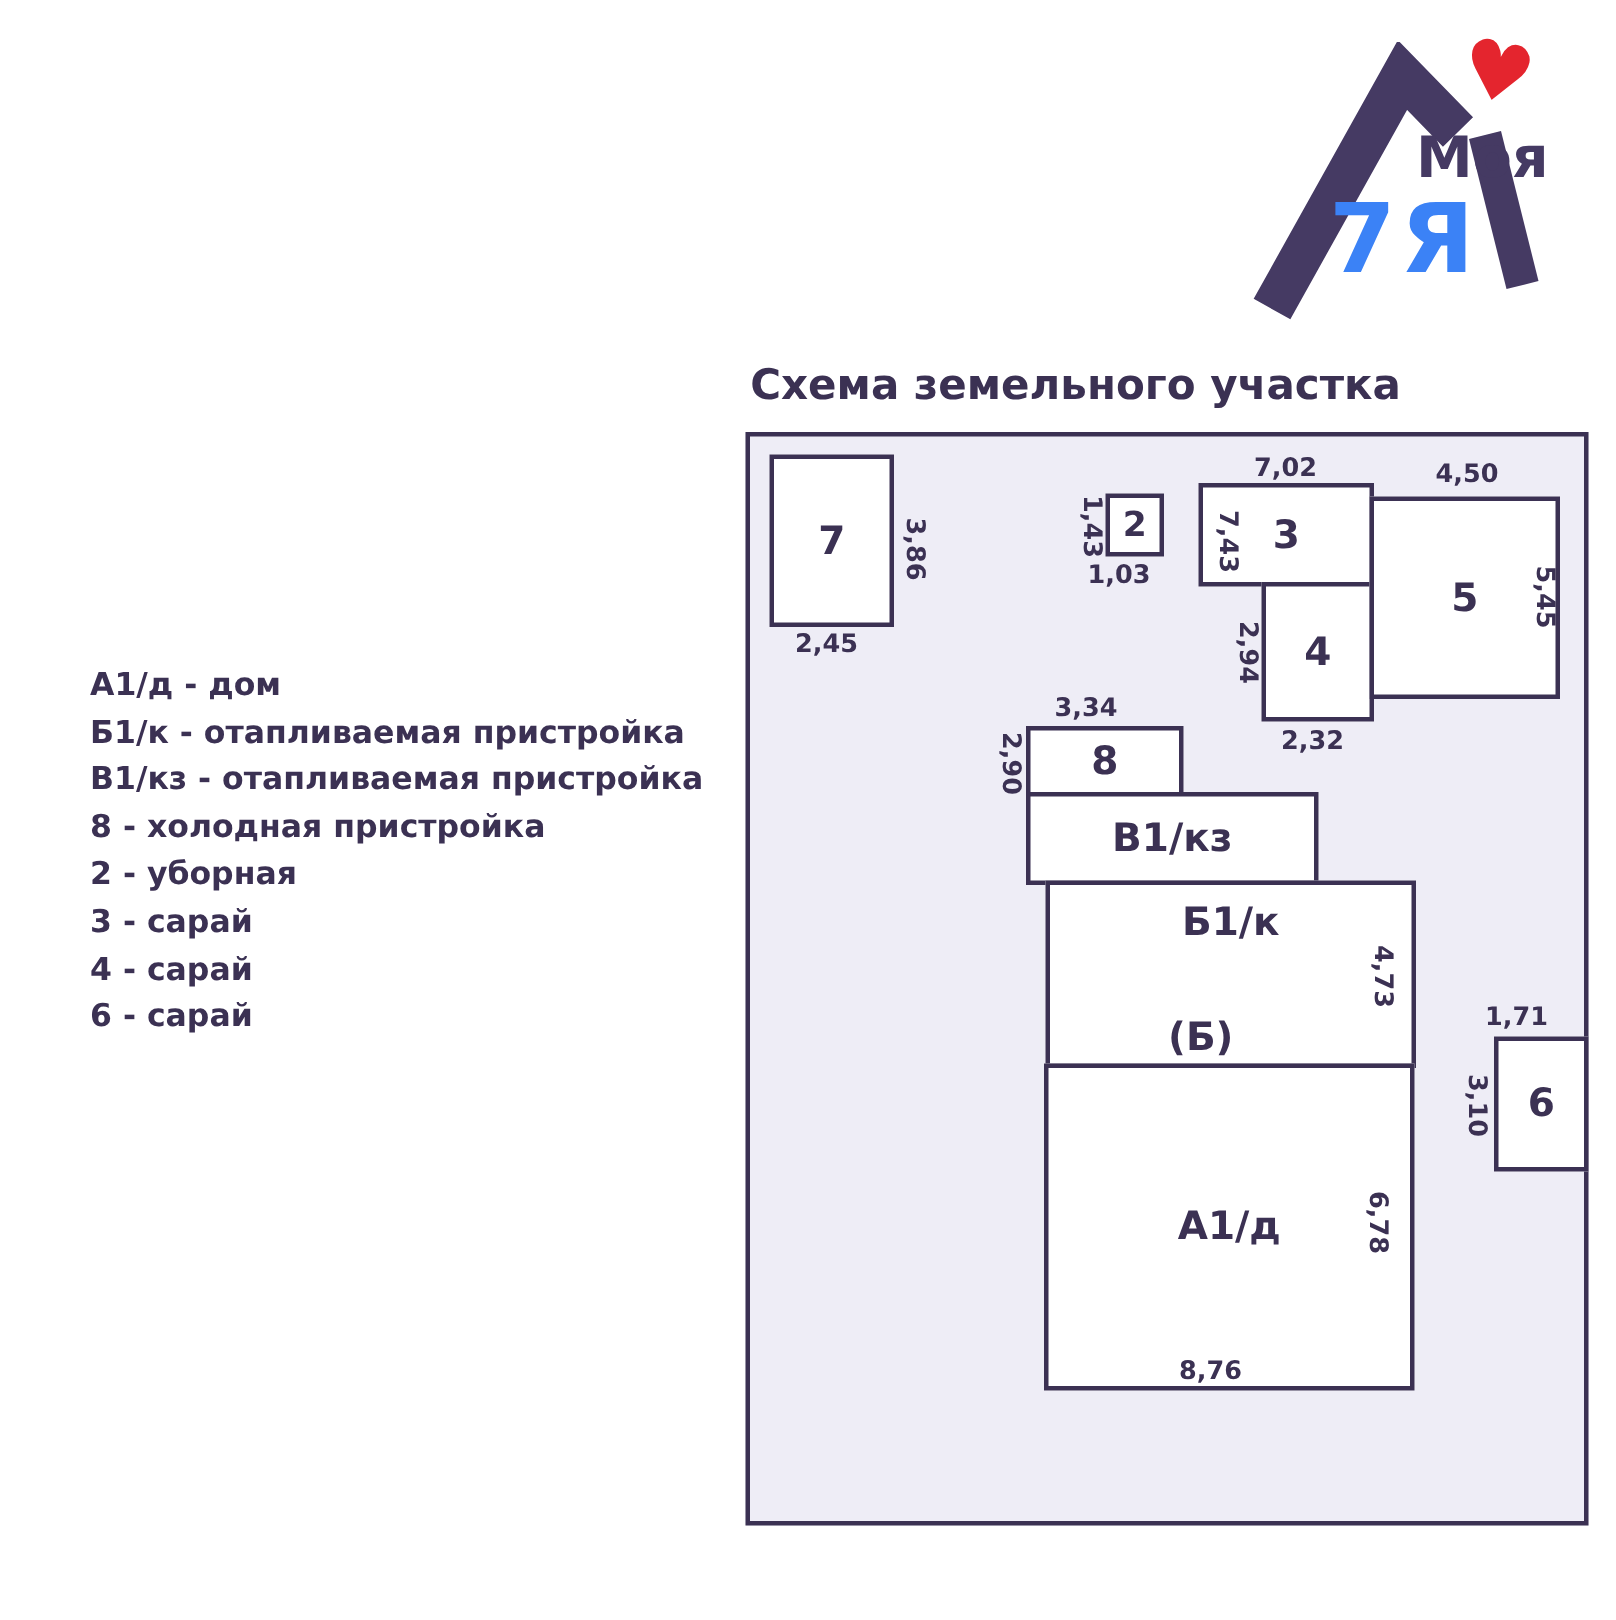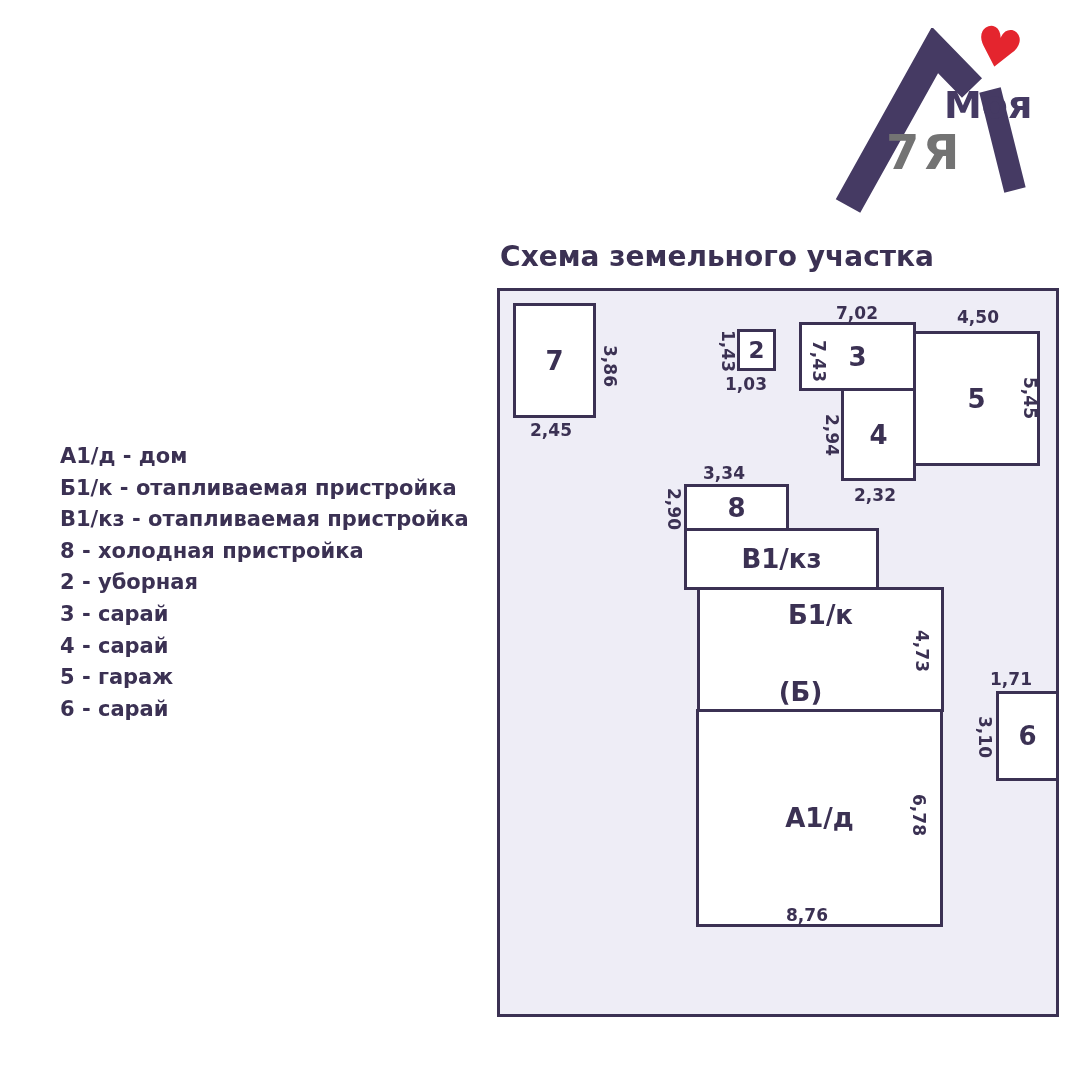--- a/index.html
+++ b/index.html
@@ -17,21 +17,21 @@
 
   
   .logo { position: absolute; left: 826px; top: 28px; width: 214px; height: 195px; }
   .logo svg { position: absolute; left: 0; top: 0; }
   .logo-moya {
     position: absolute; left: 74px; top: 58px;
     font-size: 38px; font-weight: bold; color: #453a63; line-height: 1; margin-left: 44px;
   }
   .logo-7ya {
     position: absolute; left: 60px; top: 100px;
-    font-size: 48px; font-weight: bold; color: #737373; line-height: 1; letter-spacing: 3px;
+    font-size: 64px; font-weight: bold; color: #3b82f6; line-height: 1; letter-spacing: 3px;
   }
   .logo-heart {
     position: absolute; left: 148px; top: -6px;
     font-size: 54px; color: #e4252e; line-height: 1;
     transform: rotate(12deg);
   }
 
   
   .title {
     position: absolute; left: 357px; top: 240px; width: 720px;
@@ -101,21 +101,20 @@
   <div class="title">Схема земельного участка</div>
 
   <div class="legend">
     <div class="legend-item">А1/д - дом</div>
     <div class="legend-item">Б1/к - отапливаемая пристройка</div>
     <div class="legend-item">В1/кз - отапливаемая пристройка</div>
     <div class="legend-item">8 - холодная пристройка</div>
     <div class="legend-item">2 - уборная</div>
     <div class="legend-item">3 - сарай</div>
     <div class="legend-item">4 - сарай</div>
-    <div class="legend-item">5 - гараж</div>
     <div class="legend-item">6 - сарай</div>
   </div>
 
   <div class="plot">
 
     <div class="bld b-7">
       <span>7</span>
     </div>
     <div class="bld b-2">
       <span>2</span>

